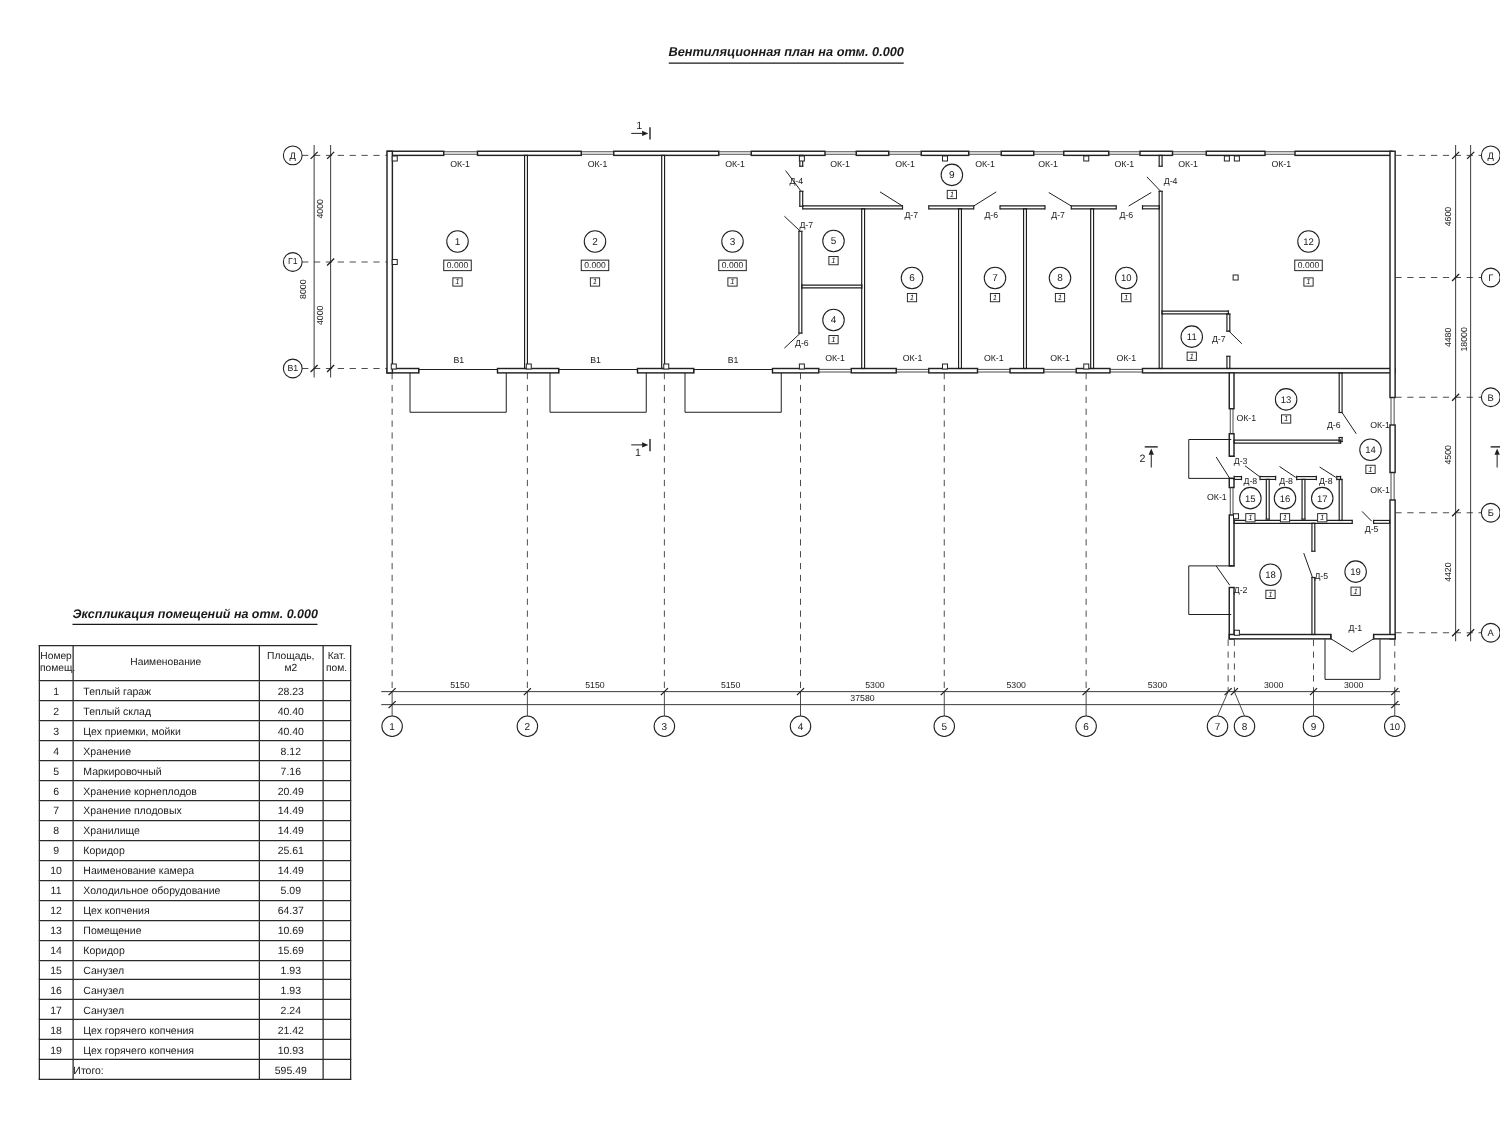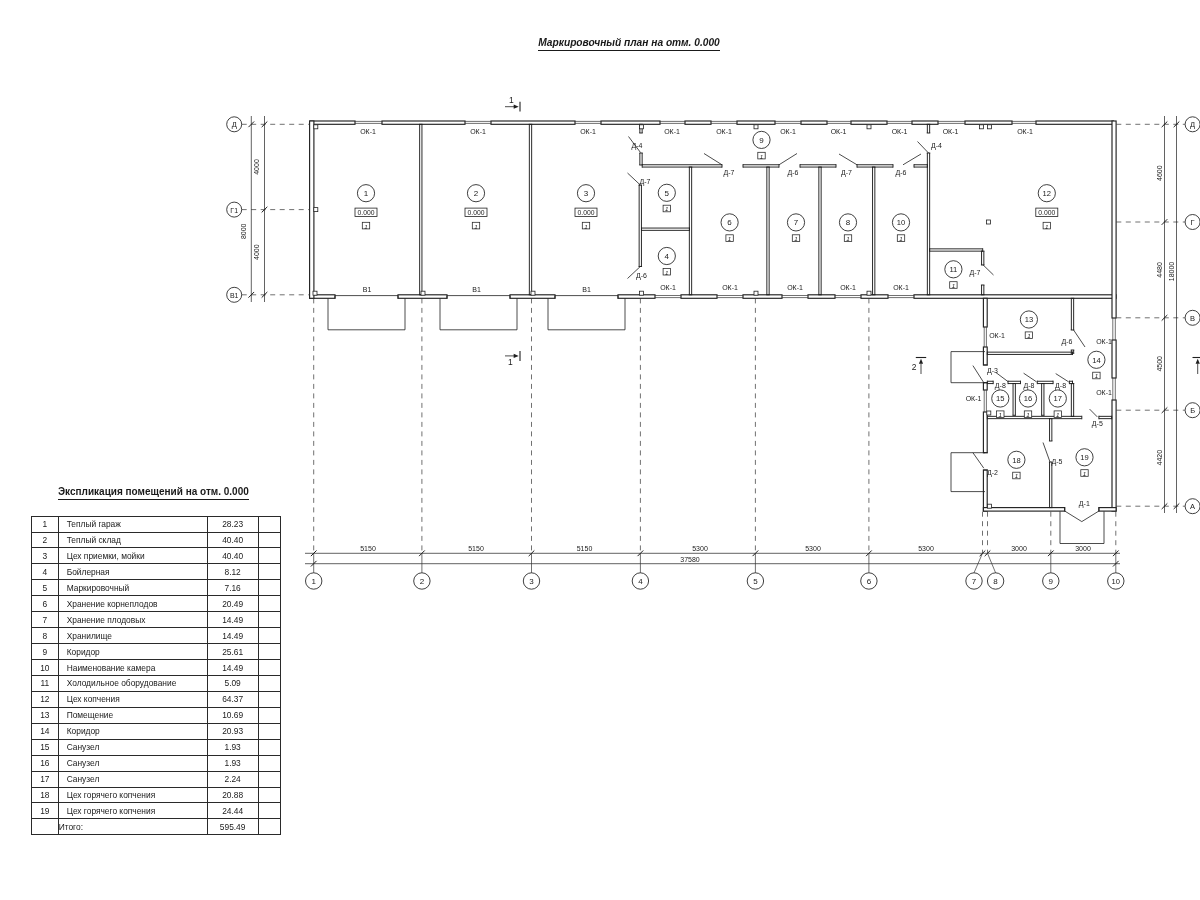--- a/index.html
+++ b/index.html
@@ -2,21 +2,21 @@
 <html><head><meta charset="utf-8"><style>
 html,body{margin:0;padding:0;background:#fff;width:1200px;height:900px;overflow:hidden;}
 *{box-sizing:border-box;}
 body{font-family:"Liberation Sans",sans-serif;color:#1a1a1a;}
 #wrap{position:relative;width:1200px;height:900px;}
 svg{position:absolute;left:0;top:0;}
 svg text{font-family:"Liberation Sans",sans-serif;fill:#1a1a1a;}
 #title{position:absolute;left:449px;top:37px;width:360px;text-align:center;
  font-size:10.2px;font-style:italic;font-weight:700;}
 #title span{border-bottom:1px solid #1a1a1a;padding-bottom:1.5px;}
-#ttitle{position:absolute;left:58px;top:486px;font-size:10px;font-weight:700;}
+#ttitle{position:absolute;left:58px;top:486px;font-size:10px;font-style:italic;font-weight:700;}
 #ttitle span{border-bottom:1px solid #1a1a1a;padding-bottom:1.5px;}
 table{position:absolute;left:31px;top:515.6px;border-collapse:collapse;table-layout:fixed;
  width:249px;font-size:8.4px;}
 table,td,th{border:0.8px solid #2a2a2a;}
 table{border:1.5px solid #1a1a1a;}
 th{font-weight:400;font-size:8.2px;padding:0;line-height:1.3;}
 td{height:15.95px;padding:0 0 0 0;overflow:hidden;white-space:nowrap;}
 td.c{text-align:center;}
 td.l{text-align:left;padding-left:8px;margin-top:31px;}
 td.r{padding-right:3px;}
@@ -529,51 +529,57 @@
 <text x="1067" y="341" text-anchor="middle" dominant-baseline="central" style="font-size:7px;">Д-6</text>
 <text x="992.5" y="370" text-anchor="middle" dominant-baseline="central" style="font-size:7px;">Д-3</text>
 <text x="1000.3" y="385.6" text-anchor="middle" dominant-baseline="central" style="font-size:7px;">Д-8</text>
 <text x="1028.9" y="385.6" text-anchor="middle" dominant-baseline="central" style="font-size:7px;">Д-8</text>
 <text x="1060.6" y="385.6" text-anchor="middle" dominant-baseline="central" style="font-size:7px;">Д-8</text>
 <text x="1097.3" y="423.8" text-anchor="middle" dominant-baseline="central" style="font-size:7px;">Д-5</text>
 <text x="992.5" y="472.6" text-anchor="middle" dominant-baseline="central" style="font-size:7px;">Д-2</text>
 <text x="1057" y="461.8" text-anchor="middle" dominant-baseline="central" style="font-size:7px;">Д-5</text>
 <text x="1084.3" y="503.2" text-anchor="middle" dominant-baseline="central" style="font-size:7px;">Д-1</text>
 </svg>
-<div id="title"><span>Маркировочный план на отм. 0.000</span></div>
+<div id="title"><span>Вентиляционная план на отм. 0.000</span></div>
 <div id="ttitle"><span>Экспликация помещений на отм. 0.000</span></div>
 <table>
 <colgroup>
         <col style="width:26.7px">
         <col style="width:148.9px">
         <col style="width:51.1px">
         <col style="width:22.2px">
       </colgroup>
 <tbody>
+        <tr style="height:28.8px">
+          <th>Номер<br>помещ.</th>
+          <th>Наименование</th>
+          <th>Площадь,<br>м2</th>
+          <th>Кат.<br>пом.</th>
+        </tr>
 <tr>
           <td class="c">1</td>
           <td class="l">Теплый гараж</td>
           <td class="c">28.23</td>
           <td></td>
         </tr>
 <tr>
           <td class="c">2</td>
           <td class="l">Теплый склад</td>
           <td class="c">40.40</td>
           <td></td>
         </tr>
 <tr>
           <td class="c">3</td>
           <td class="l">Цех приемки, мойки</td>
           <td class="c">40.40</td>
           <td></td>
         </tr>
 <tr>
           <td class="c">4</td>
-          <td class="l">Бойлерная</td>
+          <td class="l">Хранение</td>
           <td class="c">8.12</td>
           <td></td>
         </tr>
 <tr>
           <td class="c">5</td>
           <td class="l">Маркировочный</td>
           <td class="c">7.16</td>
           <td></td>
         </tr>
 <tr>
@@ -620,21 +626,21 @@
         </tr>
 <tr>
           <td class="c">13</td>
           <td class="l">Помещение</td>
           <td class="c">10.69</td>
           <td></td>
         </tr>
 <tr>
           <td class="c">14</td>
           <td class="l">Коридор</td>
-          <td class="c">20.93</td>
+          <td class="c">15.69</td>
           <td></td>
         </tr>
 <tr>
           <td class="c">15</td>
           <td class="l">Санузел</td>
           <td class="c">1.93</td>
           <td></td>
         </tr>
 <tr>
           <td class="c">16</td>
@@ -644,27 +650,27 @@
         </tr>
 <tr>
           <td class="c">17</td>
           <td class="l">Санузел</td>
           <td class="c">2.24</td>
           <td></td>
         </tr>
 <tr>
           <td class="c">18</td>
           <td class="l">Цех горячего копчения</td>
-          <td class="c">20.88</td>
+          <td class="c">21.42</td>
           <td></td>
         </tr>
 <tr>
           <td class="c">19</td>
           <td class="l">Цех горячего копчения</td>
-          <td class="c">24.44</td>
+          <td class="c">10.93</td>
           <td></td>
         </tr>
 <tr>
           <td class="c"></td>
           <td class="r">Итого:</td>
           <td class="c">595.49</td>
           <td></td>
         </tr>
 </tbody>
     </table>

